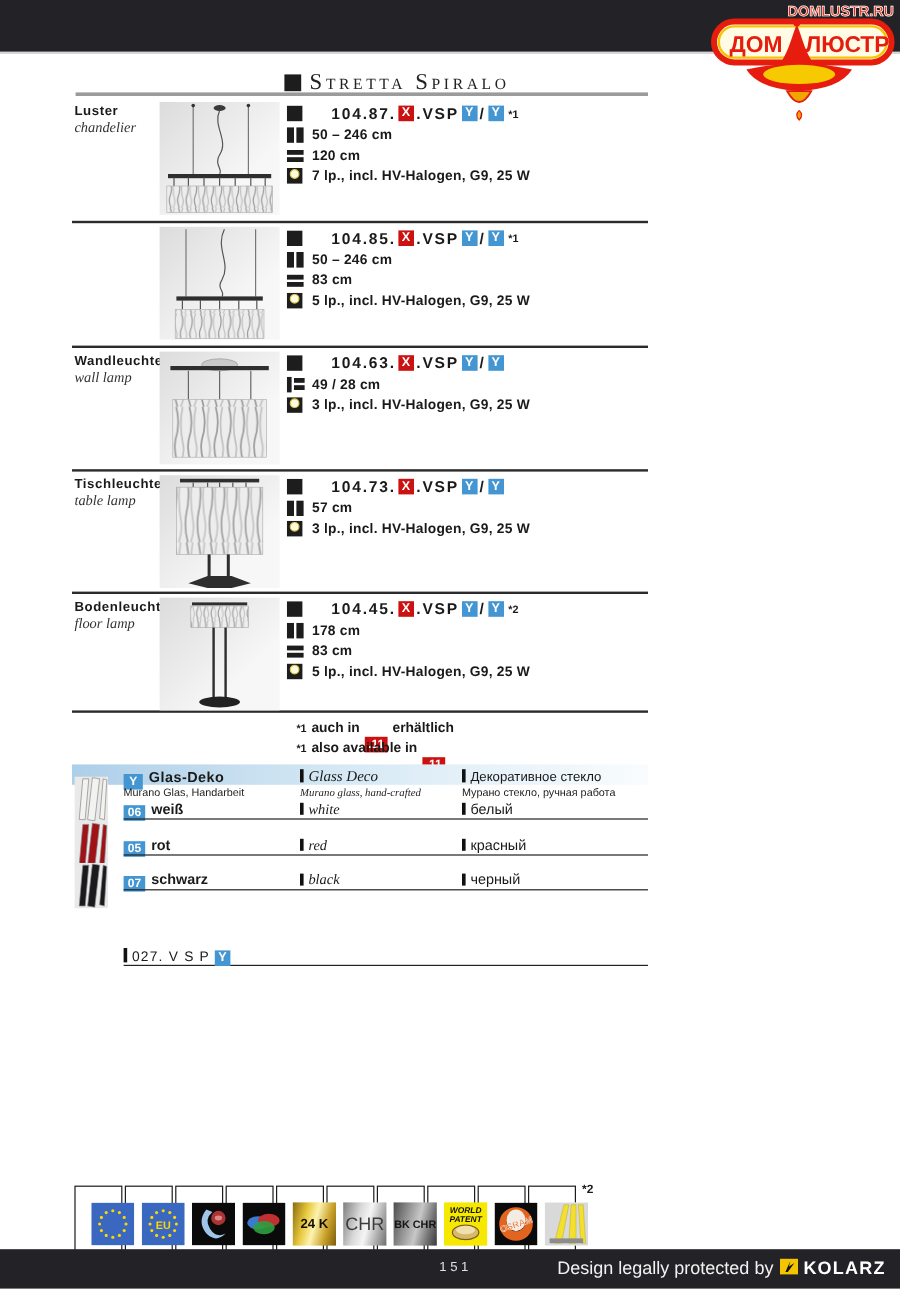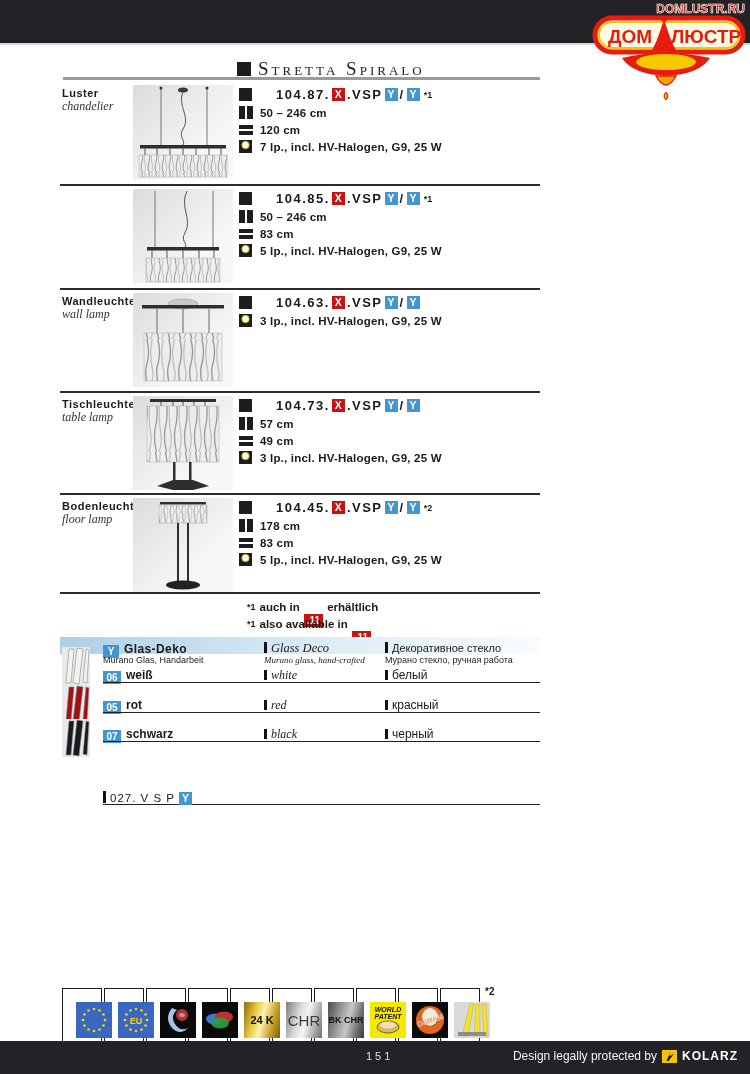--- a/index.html
+++ b/index.html
@@ -4,21 +4,21 @@
 <style>
   html,body{margin:0;padding:0;}
   body{
     width:750px;height:1074px;position:relative;overflow:hidden;
     background:#ffffff;font-family:"Liberation Sans",sans-serif;color:#1a1a1a;
   }
   
   .topbar{position:absolute;top:0;left:0;width:750px;height:43px;background:#232327;border-bottom:2px solid #d6d6d6;}
   .footerbar{position:absolute;top:1041px;left:0;width:750px;height:33px;background:#232327;}
   .page-num{position:absolute;left:366px;top:9px;color:#e0e0e0;font-size:11px;letter-spacing:3px;}
-  .footer-right{position:absolute;right:12px;top:8px;display:flex;align-items:flex-end;gap:5px;color:#f2f2f2;font-size:12px;}
+  .footer-right{position:absolute;right:12px;top:8px;display:flex;align-items:flex-start;gap:5px;color:#f2f2f2;font-size:15px;}
   .kolarz-brand{font-weight:bold;letter-spacing:1px;color:#fff;}
   .kolarz-k{width:15px;height:13px;background:#f5c400;display:inline-flex;align-items:center;justify-content:center;}
   .kolarz-k svg{display:block;}
   
   .sitelogo{position:absolute;top:2px;right:2px;width:156px;height:104px;z-index:9;}
   
   .title-row{position:absolute;top:58px;left:237px;display:flex;align-items:center;gap:7px;}
   .title-square{width:14px;height:14px;background:#1d1d1d;}
   .page-title{font-family:"Liberation Serif",serif;font-variant:small-caps;font-size:19px;letter-spacing:3px;color:#222;}
   .title-rule{position:absolute;top:77px;left:63px;width:477px;height:3px;background:#9b9b9b;}
@@ -47,21 +47,21 @@
   sup.note{font-size:9px;font-weight:bold;margin-left:2px;letter-spacing:0;}
   
   .notes{position:absolute;top:598px;left:245px;font-weight:bold;font-size:11.5px;}
   .notes .nline{height:17px;display:flex;align-items:center;gap:4px;}
   .badge-red{background:#cc1111;color:#fff;font-weight:bold;font-size:10px;padding:0 3px;line-height:13px;letter-spacing:0;margin-top:28px;}
   
   .glass-table{position:absolute;top:637px;left:60px;width:480px;height:116px;}
   .gt-header{position:absolute;top:0;left:0;width:480px;height:17px;background:linear-gradient(90deg,#aecfe8 0%,#d8eaf5 50%,#f9fcfe 100%);}
   .gt-sub{position:absolute;top:18px;left:0;width:480px;height:12px;font-size:9px;color:#222;}
   .gcol1{position:absolute;left:43px;top:0;}
-  .gcol2{position:absolute;left:190px;top:0;margin-left:14px;}
+  .gcol2{position:absolute;left:190px;top:0;}
   .gcol3{position:absolute;left:325px;top:0;}
   .bar{display:inline-block;width:3px;height:11px;background:#111;margin-right:4px;vertical-align:-1px;}
   .hd-de{font-weight:bold;font-size:12px;letter-spacing:.4px;}
   .hd-en{font-family:"Liberation Serif",serif;font-style:italic;font-size:12.5px;}
   .hd-ru{font-size:11px;}
   .sub-en{font-family:"Liberation Serif",serif;font-style:italic;}
   .g-row{position:absolute;left:0;width:480px;height:16px;}
   .g-row .underline{position:absolute;left:43px;right:0;bottom:-2px;height:0;border-bottom:1.5px solid #222;}
   .g-badge{display:inline-block;min-width:18px;height:13px;background:#4496d2;color:#fff;font-weight:bold;font-size:10px;line-height:13px;text-align:center;margin-right:5px;vertical-align:-2px;}
   .g-de{font-weight:bold;font-size:12px;}
@@ -308,20 +308,30 @@
             <span>104.63.</span>
             <span class="box red">X</span>
             <span>.VSP</span>
             <span class="box blue">Y</span>
             <span>/</span>
             <span class="box blue">Y</span>
           </span>
         </div>
         <div class="spec-line">
           <span class="spec-ic">
+            <svg width="15" height="14">
+              <rect x="0" y="0" width="4" height="13" fill="#1d1d1d"></rect>
+              <rect x="6" y="1" width="9" height="4" fill="#1d1d1d"></rect>
+              <rect x="6" y="7" width="9" height="4" fill="#1d1d1d"></rect>
+            </svg>
+          </span>
+          <span class="spec-txt">49 / 28 cm</span>
+        </div>
+        <div class="spec-line">
+          <span class="spec-ic">
             <svg width="14" height="14">
               <rect x="0" y="0" width="13" height="13" fill="#1d1d1d"></rect>
               <circle cx="6.5" cy="5" r="3.6" fill="#fffbe0" stroke="#d9c84a" stroke-width="1"></circle>
             </svg>
           </span>
           <span class="spec-txt">3 lp., incl. HV-Halogen, G9, 25 W</span>
         </div>
       </div>
     </div>
     <div class="product">
@@ -372,29 +382,20 @@
           <span class="spec-ic">
             <svg width="15" height="14">
               <rect x="0" y="0" width="6" height="13" fill="#1d1d1d"></rect>
               <rect x="8" y="0" width="6" height="13" fill="#1d1d1d"></rect>
             </svg>
           </span>
           <span class="spec-txt">57 cm</span>
         </div>
         <div class="spec-line">
           <span class="spec-ic">
-            <svg width="15" height="14">
-              <rect x="0" y="2" width="14" height="4" fill="#1d1d1d"></rect>
-              <rect x="0" y="8" width="14" height="4" fill="#1d1d1d"></rect>
-            </svg>
-          </span>
-          <span class="spec-txt">49 cm</span>
-        </div>
-        <div class="spec-line">
-          <span class="spec-ic">
             <svg width="14" height="14">
               <rect x="0" y="0" width="13" height="13" fill="#1d1d1d"></rect>
               <circle cx="6.5" cy="5" r="3.6" fill="#fffbe0" stroke="#d9c84a" stroke-width="1"></circle>
             </svg>
           </span>
           <span class="spec-txt">3 lp., incl. HV-Halogen, G9, 25 W</span>
         </div>
       </div>
     </div>
     <div class="product">

